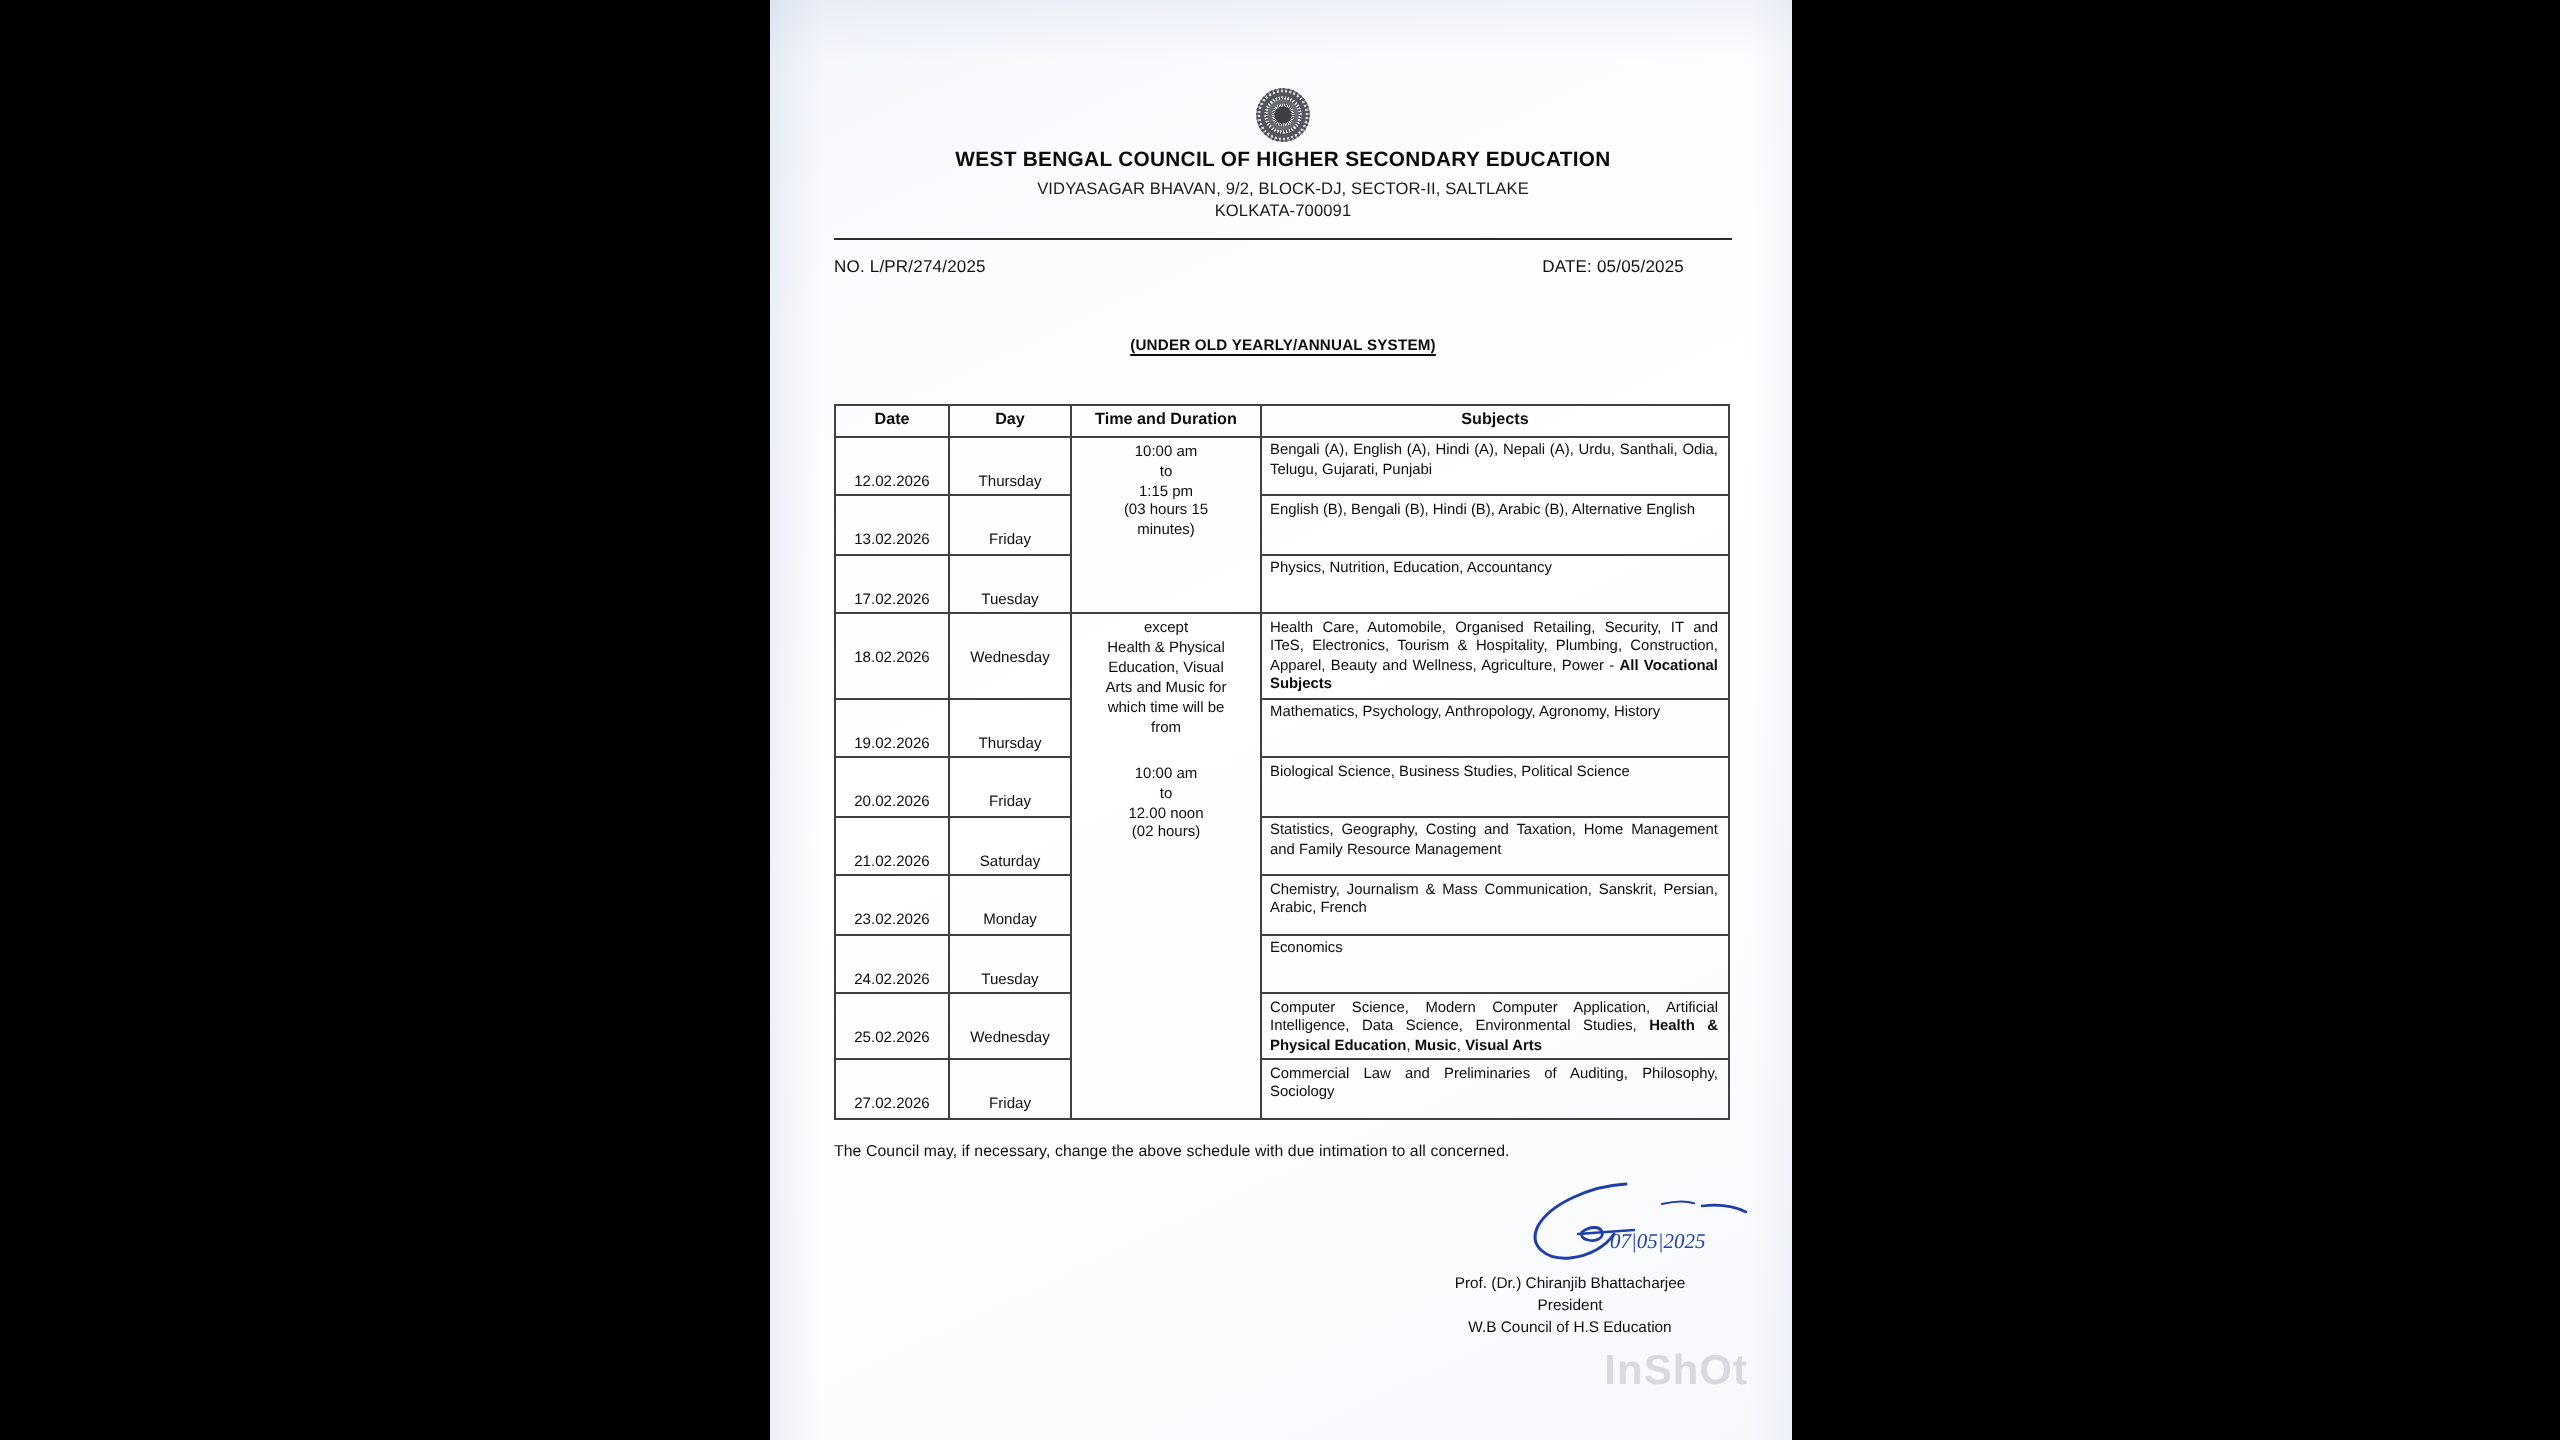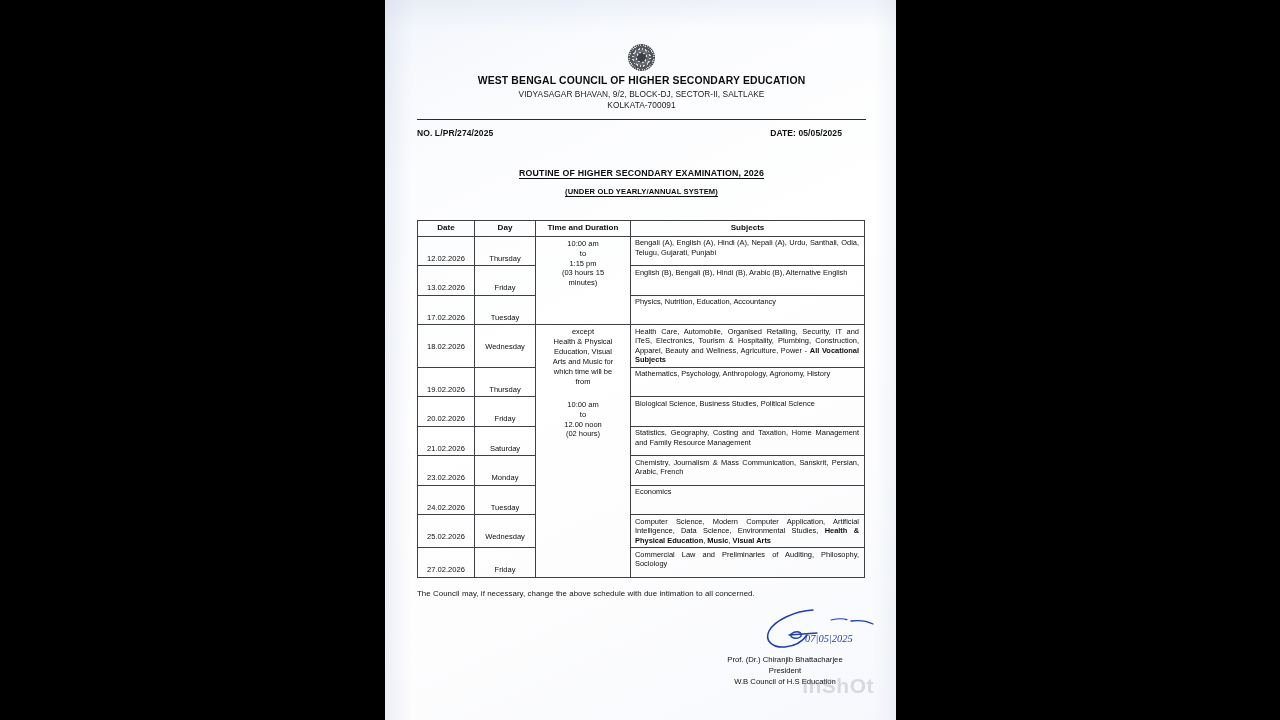--- a/index.html
+++ b/index.html
@@ -97,21 +97,21 @@
     border-top: 1.3px solid #2b2b2d;
     margin: 8px 0 0 0;
   }
 
   .refline {
     display: flex;
     justify-content: space-between;
     align-items: center;
     margin-top: 8px;
     font-size: 8.5px;
-    font-weight: bold;
+    font-weight: normal;
     letter-spacing: .1px;
     color: #101010;
   }
   .refline .date-ref { margin-right: 24px; }
 
   
   .title-block {
     text-align: center;
     margin-top: 24px;
   }
@@ -247,21 +247,20 @@
       <div class="org-addr2">KOLKATA-700091</div>
 
       <hr class="hrule">
 
       <div class="refline">
         <span>NO. L/PR/274/2025</span>
         <span class="date-ref">DATE: 05/05/2025</span>
       </div>
 
       <div class="title-block">
-        <div><span class="doc-title">ROUTINE OF HIGHER SECONDARY EXAMINATION, 2026</span></div>
         <div><span class="doc-subtitle">(UNDER OLD YEARLY/ANNUAL SYSTEM)</span></div>
       </div>
 
       <table class="routine-table">
         <colgroup>
           <col class="col-date">
             <col class="col-day">
             <col class="col-time">
             <col class="col-subj">
         </colgroup>

